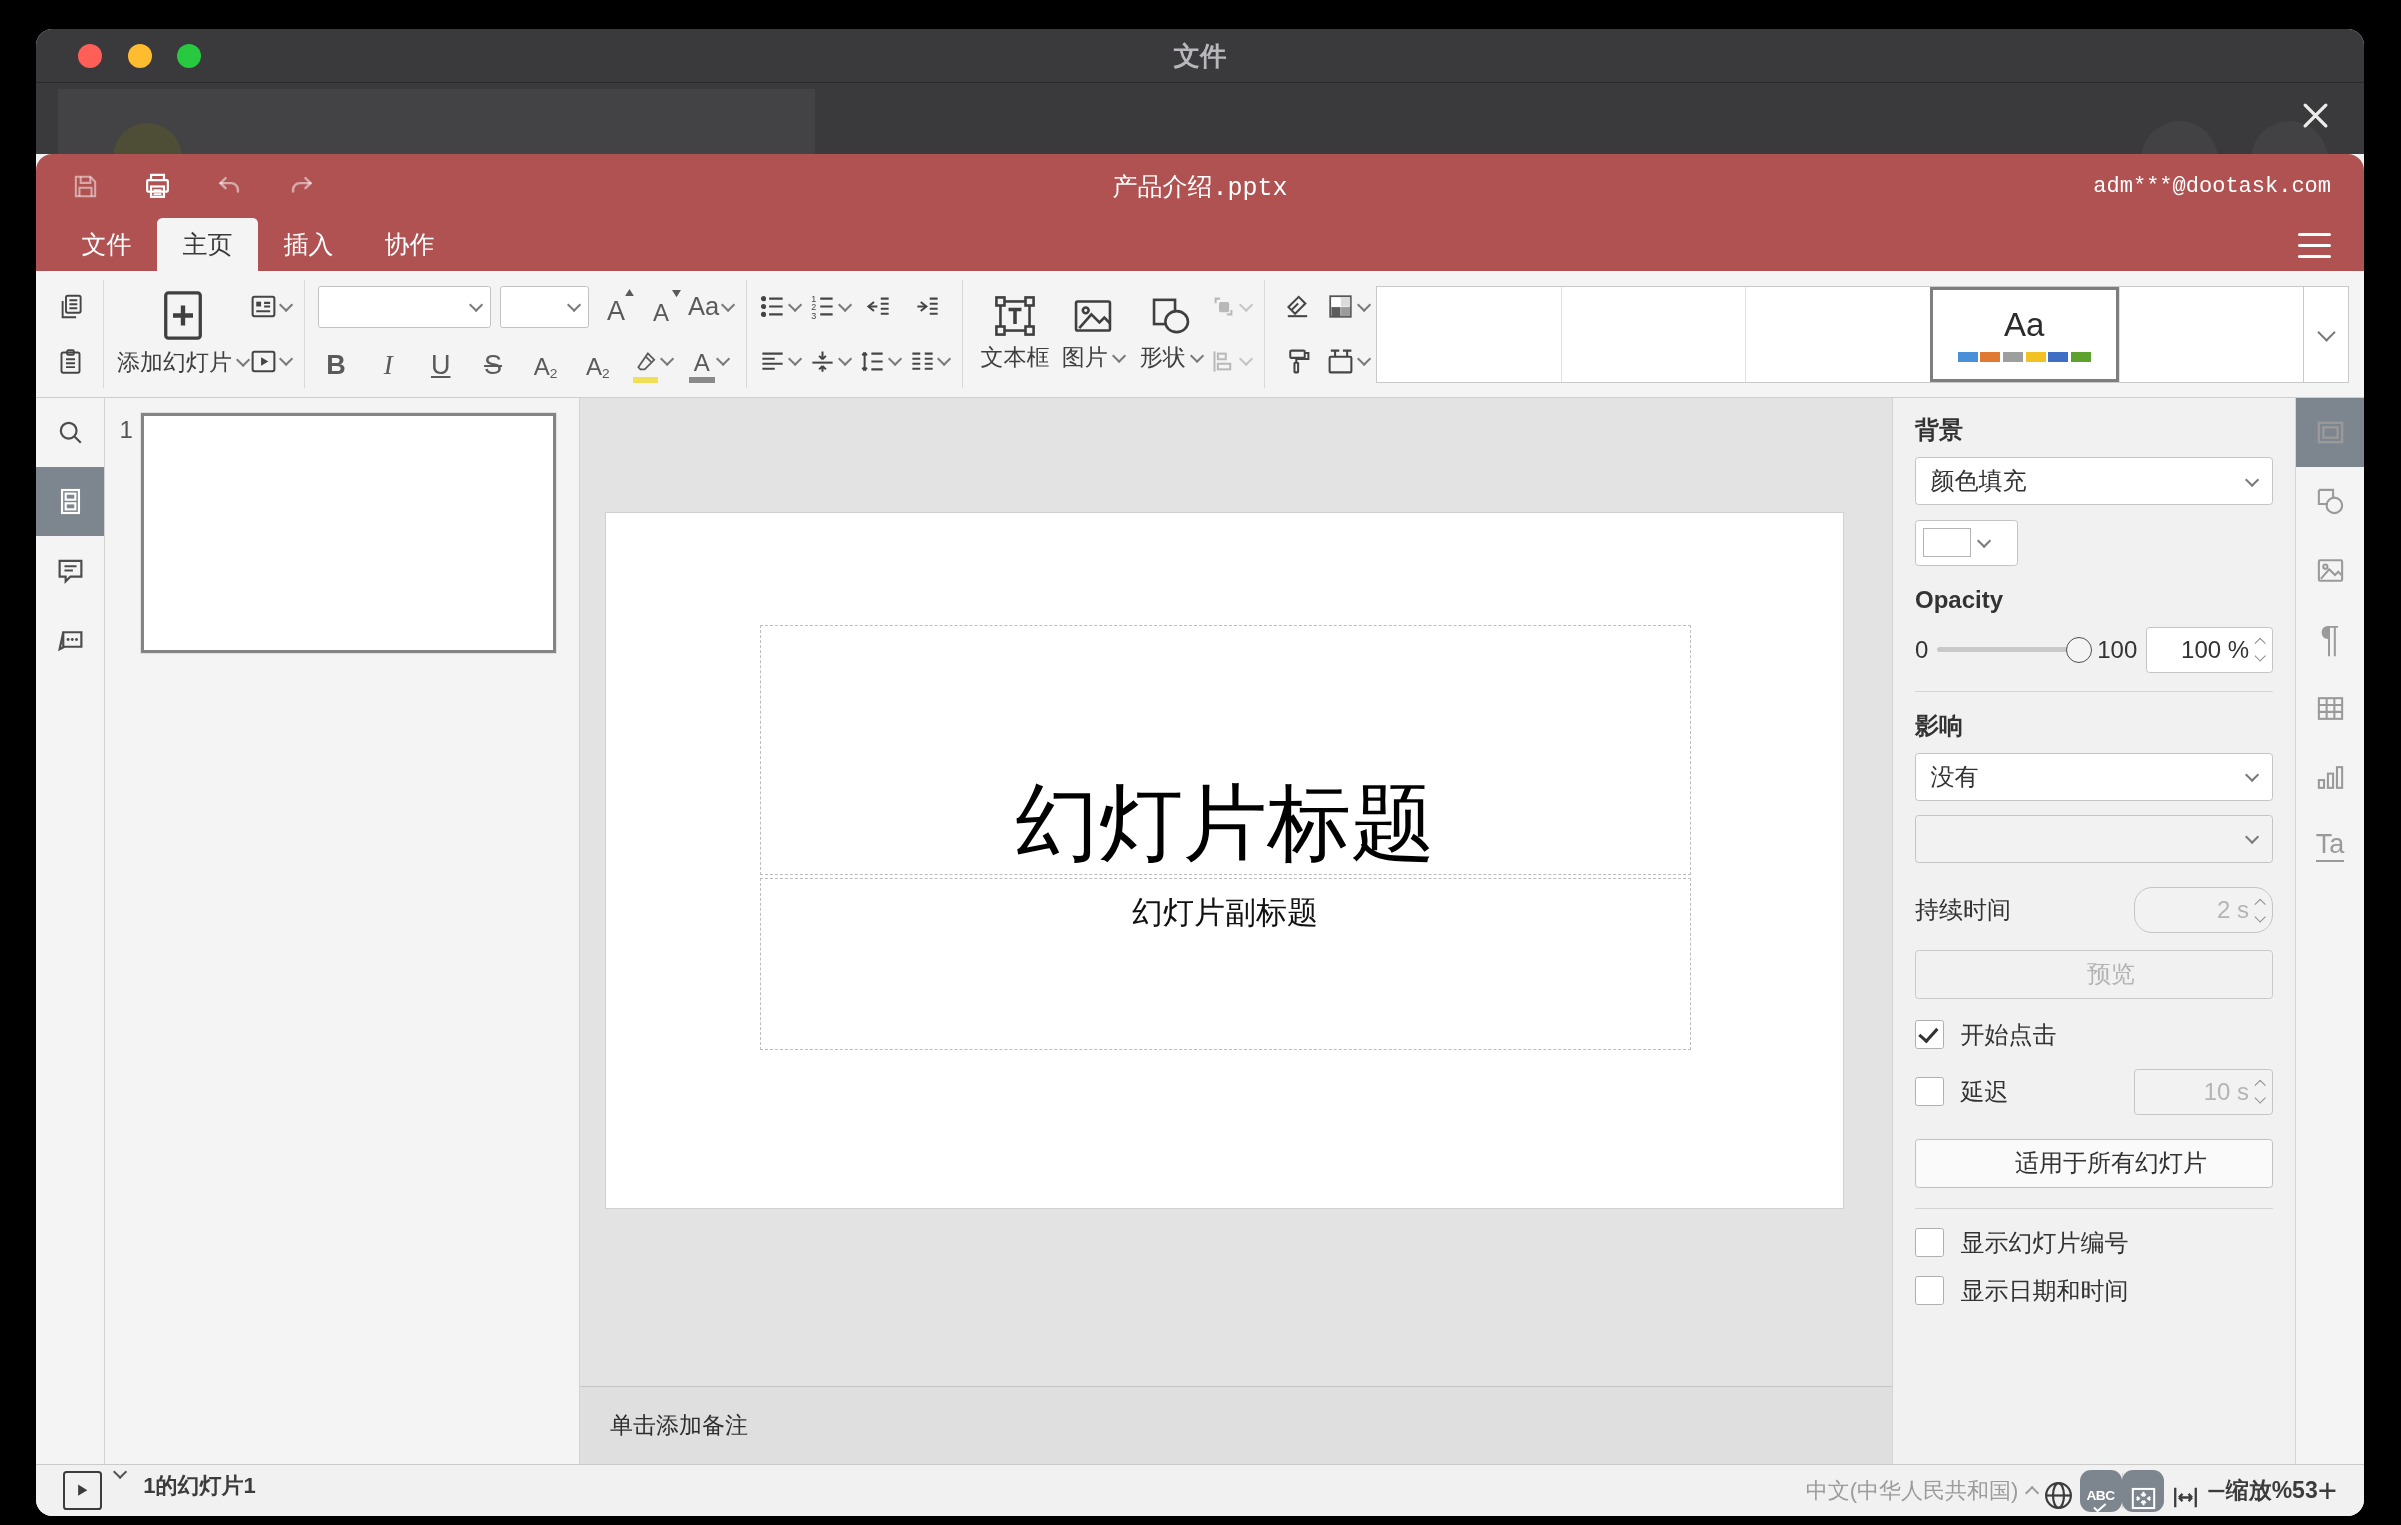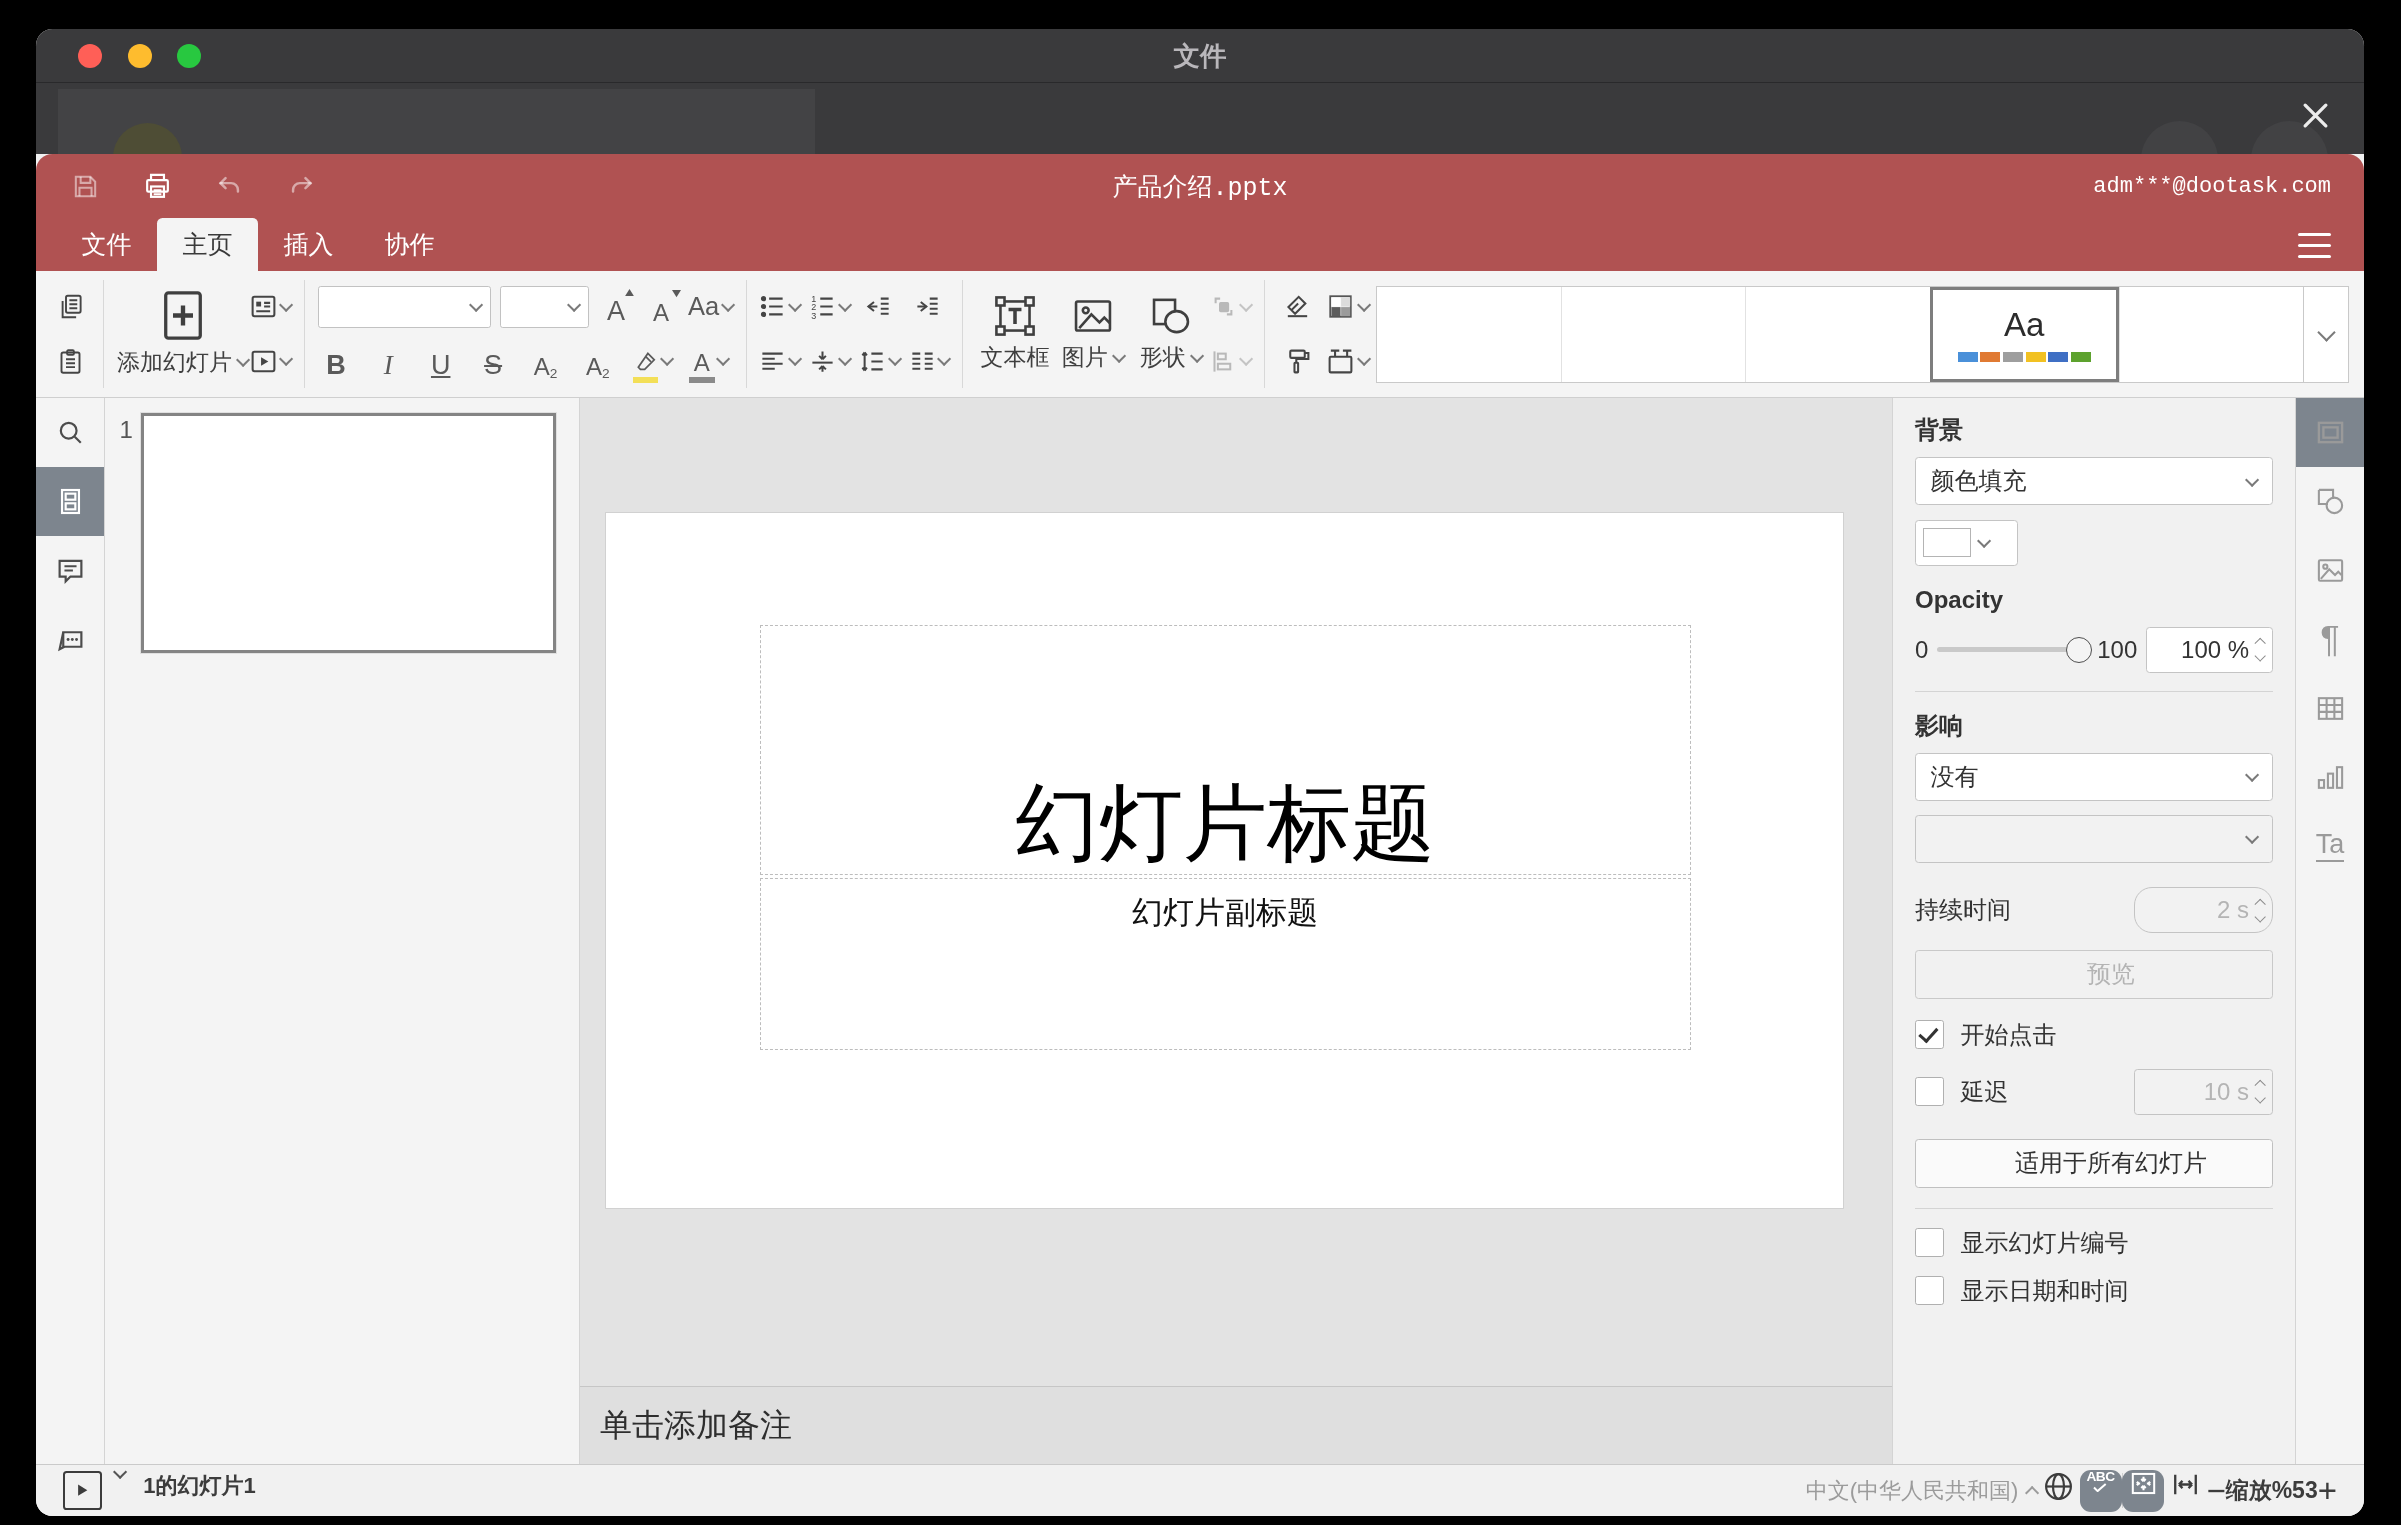--- a/index.html
+++ b/index.html
@@ -85,21 +85,21 @@
   .editor{flex:1;display:flex;flex-direction:column;min-width:0;}
   .canvas{flex:1;background:#e3e3e3;position:relative;overflow:hidden;}
   .slide{position:absolute;left:25.5px;top:115px;width:1237px;height:695px;background:#fff;
     box-shadow:0 0 0 0.9px #cfcfcf;}
   .ph{position:absolute;left:154px;width:931px;border:1.8px dashed #bdbdbd;box-sizing:border-box;cursor:text;}
   .ph.title{top:112px;height:250px;display:flex;align-items:flex-end;justify-content:center;padding-bottom:7.3px;}
   .ph.title .txt{font-size:84px;color:#000;line-height:1.05;}
   .ph.subtitle{top:365px;height:172px;display:flex;align-items:flex-start;justify-content:center;padding-top:12.8px;}
   .ph.subtitle .txt{font-size:31px;color:#111;}
   .notes{height:77px;background:#dfdfdf;border-top:1.8px solid #c6c6c6;display:flex;align-items:center;
-    padding-left:20px;font-size:32px;color:#2e2e2e;cursor:text;}
+    padding-left:30px;font-size:23px;color:#2e2e2e;cursor:text;}
 
   
   .props{width:403px;background:#f1f1f1;border-left:0.9px solid #d4d4d4;flex:0 0 auto;
     padding:16.4px 22px;box-sizing:border-box;font-size:24px;color:#333;overflow:hidden;}
   .plabel{font-weight:700;margin-bottom:11px;}
   .pselect{height:46px;background:#fff;border:0.9px solid #c4c4c4;border-radius:3.6px;display:flex;align-items:center;
     justify-content:space-between;padding:0 14.6px;margin-bottom:14.6px;cursor:pointer;}
   .pselect.disabled{background:#f2f2f2;color:#b0b0b0;}
   .swatchbtn{width:86px;height:44px;background:#fff;border:0.9px solid #c4c4c4;border-radius:3.6px;display:flex;
     align-items:center;padding:0 7.3px;gap:7.3px;margin-bottom:20px;cursor:pointer;}
@@ -129,21 +129,21 @@
   
   .statusbar{height:51px;background:#f1f1f1;border-top:0.9px solid #cacaca;display:flex;align-items:center;
     flex:0 0 auto;padding:0 27px;}
   .sb-left{display:flex;align-items:flex-start;gap:12.8px;}
   .playbtn{width:35px;height:35px;border:2.3px solid #3c3c3c;border-radius:3.6px;display:flex;align-items:center;
     justify-content:center;cursor:pointer;}
   .sb-status{font-size:22px;font-weight:700;color:#3c3c3c;margin-left:5.5px;}
   .sb-right{margin-left:auto;display:flex;align-items:center;}
   .sb-lang{font-size:22px;color:#9b9b9b;display:flex;align-items:center;gap:9px;cursor:pointer;}
   .chev-up{width:8.2px;height:8.2px;border-left:2.3px solid #9b9b9b;border-top:2.3px solid #9b9b9b;transform:rotate(45deg);margin-top:5.5px;}
-  .sq{width:42px;height:42px;display:flex;align-items:flex-start;justify-content:center;cursor:pointer;border-radius:11px;}
+  .sq{width:42px;height:42px;display:flex;align-items:flex-end;justify-content:center;cursor:pointer;border-radius:11px;}
   .sq.active{background:#7d858e;color:#fff;}
   .abc{display:flex;flex-direction:column;align-items:center;line-height:1;color:#fff;}
   .abc .t{font-size:13.7px;font-weight:700;letter-spacing:-0.5px;}
   .sbdiv{width:0.9px;height:35px;background:#cfcfcf;}
   .zoomtxt{font-size:23px;font-weight:700;color:#3c3c3c;}
   .zglyph{font-size:33px;color:#3c3c3c;cursor:pointer;line-height:1;}
   svg{display:block;}
 </style>
 </head>
 <body>

